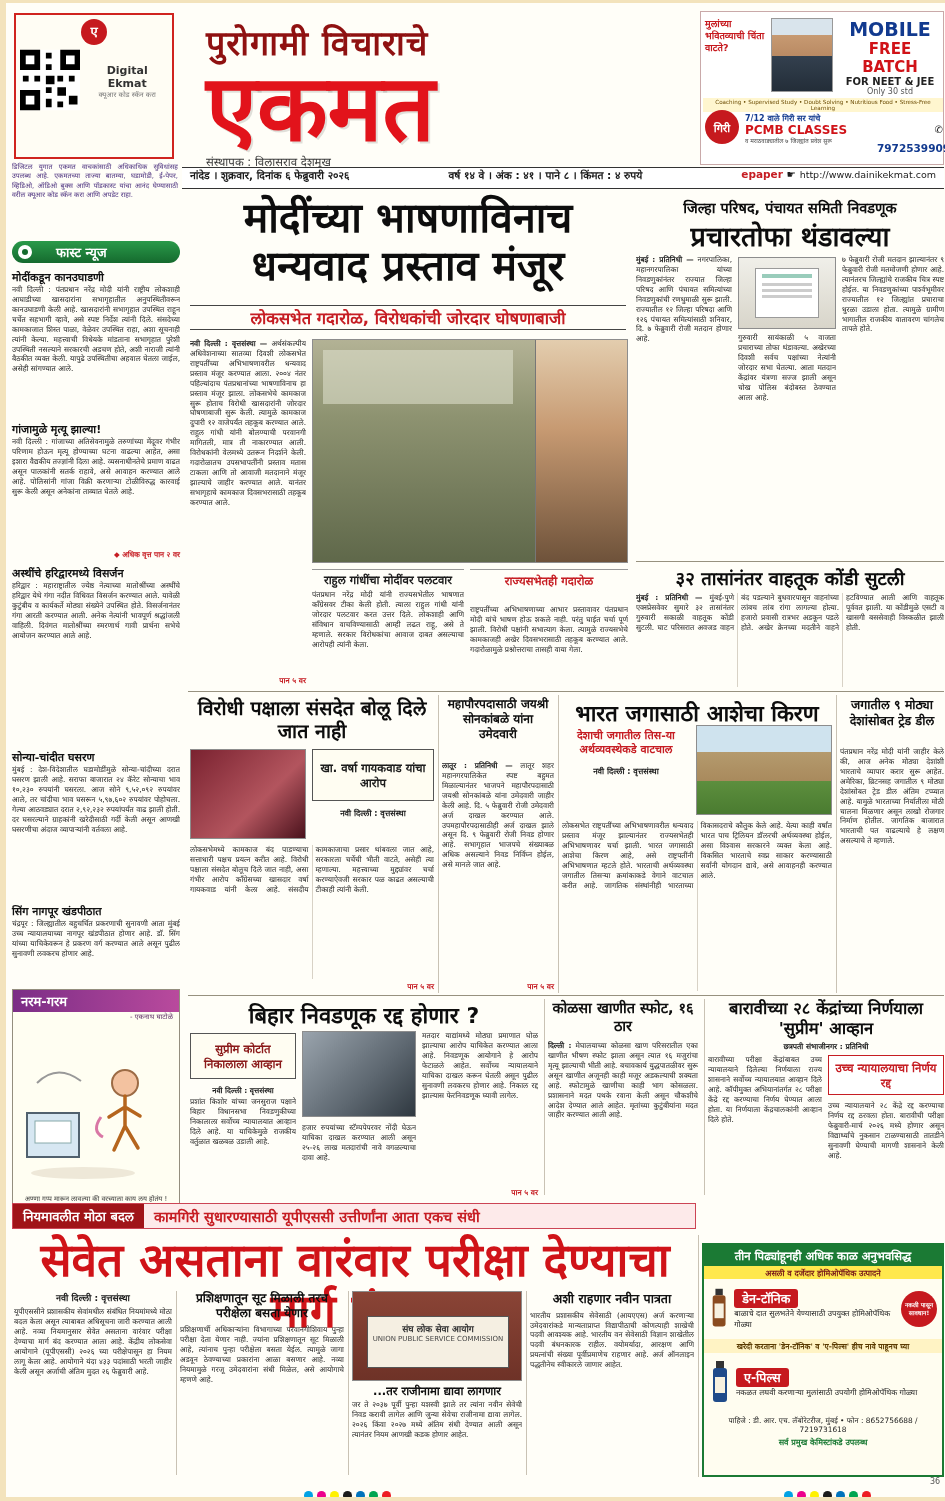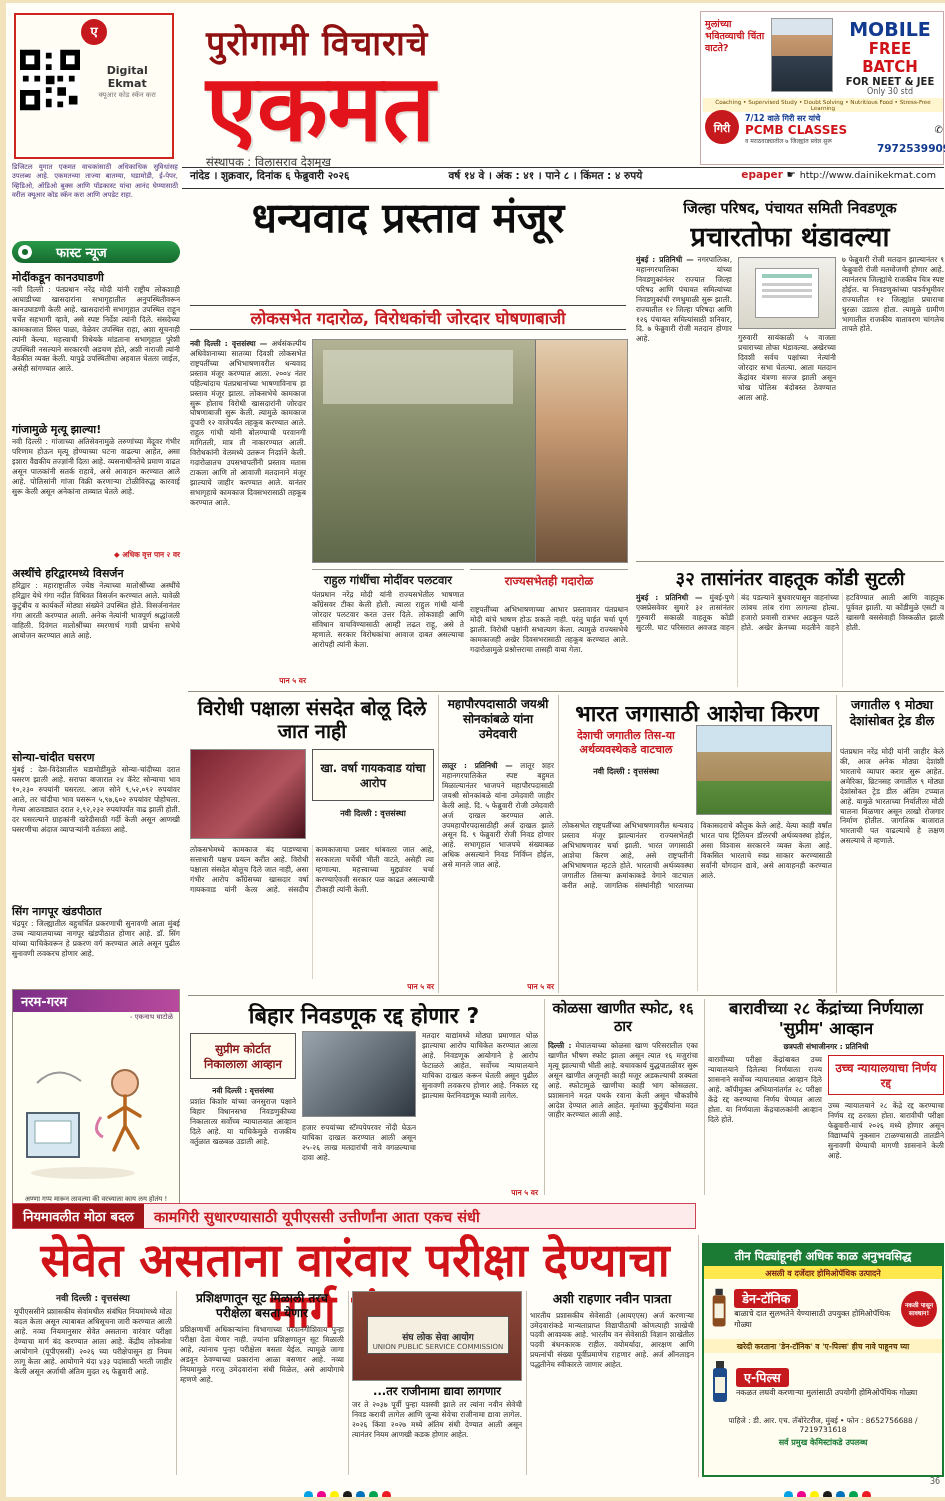--- a/index.html
+++ b/index.html
@@ -157,20 +157,21 @@
       <circle cx="112" cy="62" r="13" fill="#f3c2a0" stroke="#9c6b45" stroke-width="2"></circle>
       <path d="M112 75 v30 M112 86 l-16 10 M112 86 l15 9 M112 105 l-11 24 M112 105 l13 22" stroke="#b5651d" stroke-width="3.5" fill="none" stroke-linecap="round"></path>
       <path d="M88 96 q-10 14 2 20" stroke="#d977a5" stroke-width="3" fill="none"></path>
       <path d="M24 62 q20 -20 44 -2" stroke="#999" stroke-width="2" fill="none"></path>
       <ellipse cx="70" cy="152" rx="52" ry="6" fill="#eee8d8"></ellipse>
     </svg>
     <div class="cartcap">अण्णा गप्प मारून लावल्या की वरच्याला काय लय होतंय !</div>
   </div>
 
   <div class="abs hl" style="left:184px;top:192px;width:436px;font-size:41px;line-height:1.16">
+    <div>मोदींच्या भाषणाविनाच</div>
     <div>धन्यवाद प्रस्ताव मंजूर</div>
   </div>
   <div class="abs" style="left:184px;top:302px;width:436px;height:25px;line-height:25px;text-align:center;color:#c61d23;font-weight:bold;font-size:16.5px;border-top:1.5px solid #444;border-bottom:1.5px solid #444">लोकसभेत गदारोळ, विरोधकांची जोरदार घोषणाबाजी</div>
 
   <div class="abs bt" style="left:184px;top:336px;width:116px;height:332px">
     <span class="dl">नवी दिल्ली : वृत्तसंस्था — </span><span>अर्थसंकल्पीय अधिवेशनाच्या सातव्या दिवशी लोकसभेत राष्ट्रपतींच्या अभिभाषणावरील धन्यवाद प्रस्ताव मंजूर करण्यात आला. २००४ नंतर पहिल्यांदाच पंतप्रधानांच्या भाषणाविनाच हा प्रस्ताव मंजूर झाला. लोकसभेचे कामकाज सुरू होताच विरोधी खासदारांनी जोरदार घोषणाबाजी सुरू केली. त्यामुळे कामकाज दुपारी १२ वाजेपर्यंत तहकूब करण्यात आले. राहुल गांधी यांनी बोलण्याची परवानगी मागितली, मात्र ती नाकारण्यात आली. विरोधकांनी वेलमध्ये उतरून निदर्शने केली. गदारोळातच उपसभापतींनी प्रस्ताव मतास टाकला आणि तो आवाजी मतदानाने मंजूर झाल्याचे जाहीर करण्यात आले. यानंतर सभागृहाचे कामकाज दिवसभरासाठी तहकूब करण्यात आले.</span>
   </div>
   <div class="jump" style="left:184px;top:672px;width:116px">पान ५ वर</div>
 
   <div class="photo" style="left:306px;top:336px;width:316px;height:224px;background:linear-gradient(180deg,#b3b295 0%,#8e9371 34%,#5f684a 100%)">
@@ -279,21 +280,21 @@
   <div class="vr" style="left:170px;top:1288px;height:184px"></div>
 
   <div class="abs" style="left:174px;top:1288px;width:164px">
     <div class="colT">प्रशिक्षणातून सूट मिळाली तरच परीक्षेला बसता येणार</div>
     <div class="bt" style="margin-top:4px;height:132px">प्रशिक्षणार्थी अधिकाऱ्यांना विभागाच्या परवानगीशिवाय पुन्हा परीक्षा देता येणार नाही. ज्यांना प्रशिक्षणातून सूट मिळाली आहे, त्यांनाच पुन्हा परीक्षेला बसता येईल. त्यामुळे जागा अडवून ठेवण्याच्या प्रकारांना आळा बसणार आहे. नव्या नियमामुळे गरजू उमेदवारांना संधी मिळेल, असे आयोगाचे म्हणणे आहे.</div>
   </div>
   <div class="vr" style="left:342px;top:1288px;height:184px"></div>
 
   <div class="abs" style="left:346px;top:1288px;width:170px">
     <div class="photo" style="position:relative;width:170px;height:90px;background:linear-gradient(180deg,#8a4436,#6e3227)">
-      <div style="position:absolute;left:14px;top:24px;width:142px;height:38px;background:#f5efe2;border:1px solid #555;text-align:center;padding-top:13px">
+      <div style="position:absolute;left:14px;top:24px;width:142px;height:52px;background:#f5efe2;border:1px solid #555;text-align:center;padding-top:5px">
         <div style="font-size:9px;font-weight:bold;color:#333">संघ लोक सेवा आयोग</div>
         <div style="font-size:7px;color:#444">UNION PUBLIC SERVICE COMMISSION</div>
       </div>
     </div>
     <div class="colT" style="margin-top:3px;font-size:11.5px">...तर राजीनामा द्यावा लागणार</div>
     <div class="bt" style="margin-top:2px;height:60px">जर ते २०३७ पूर्वी पुन्हा यशस्वी झाले तर त्यांना नवीन सेवेची निवड करावी लागेल आणि जुन्या सेवेचा राजीनामा द्यावा लागेल. २०२६ किंवा २०२७ मध्ये अंतिम संधी देण्यात आली असून त्यानंतर नियम आणखी कडक होणार आहेत.</div>
   </div>
   <div class="vr" style="left:520px;top:1288px;height:184px"></div>
 
   <div class="abs" style="left:524px;top:1288px;width:164px">

